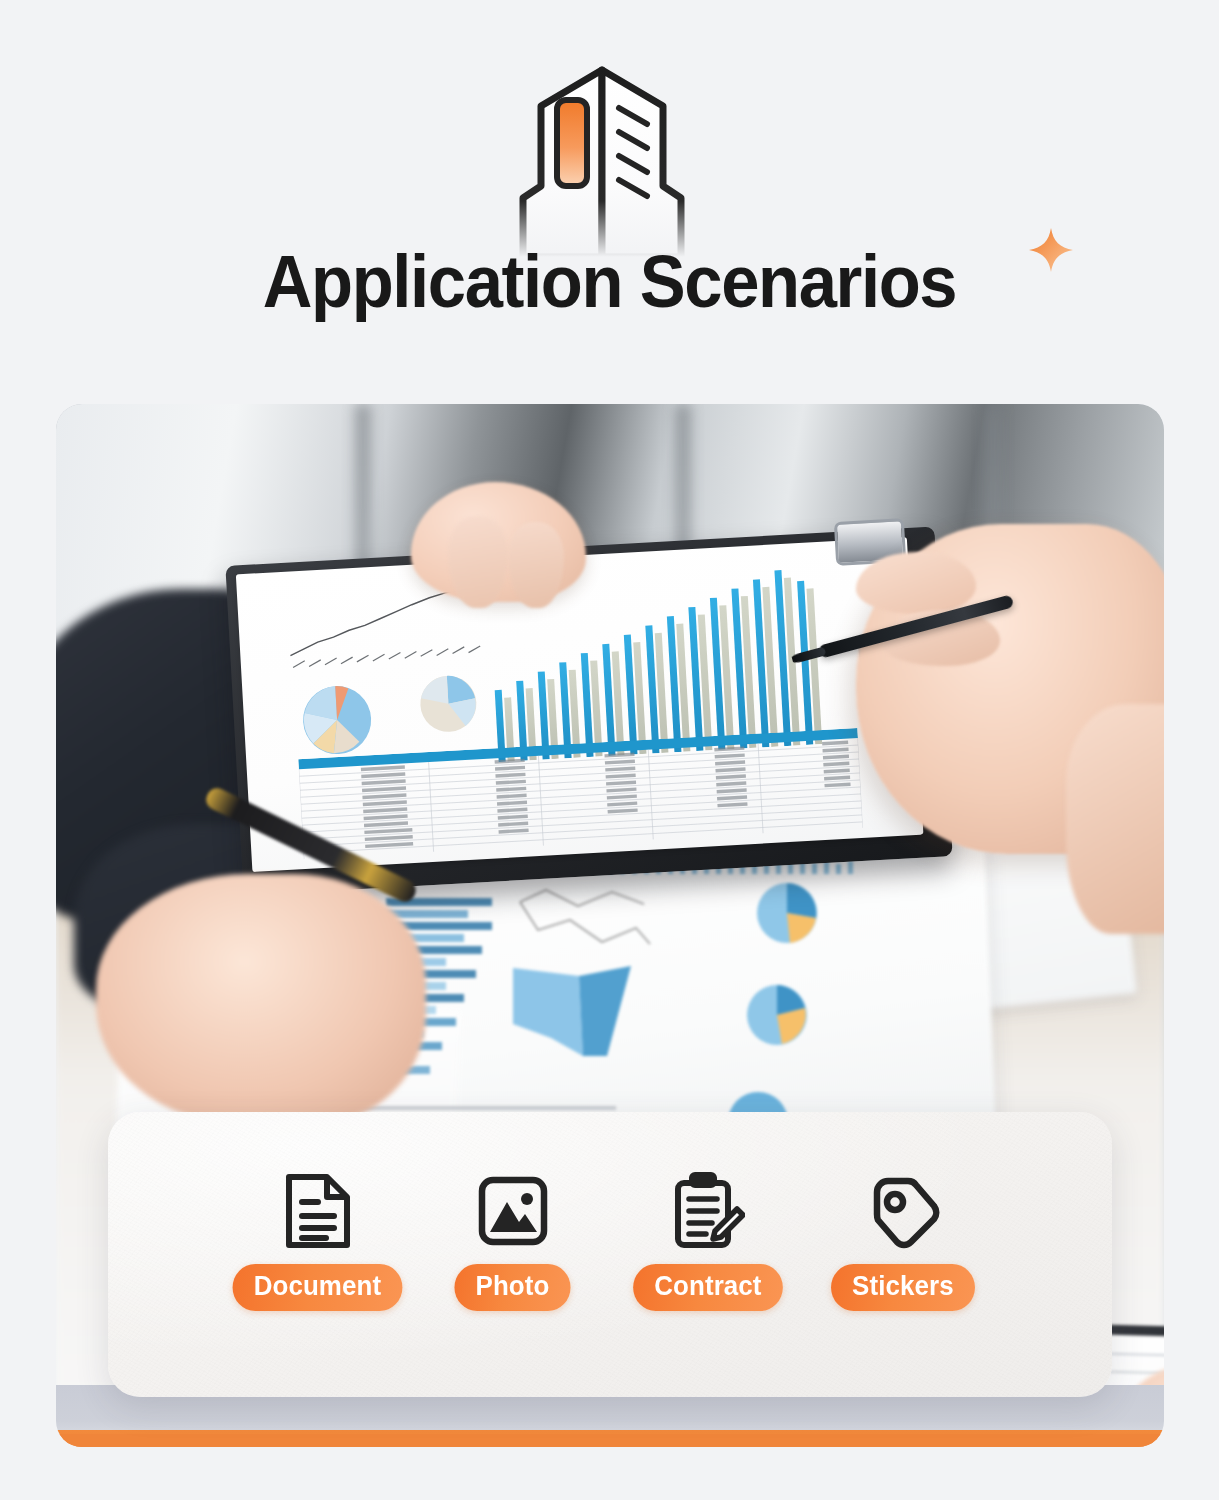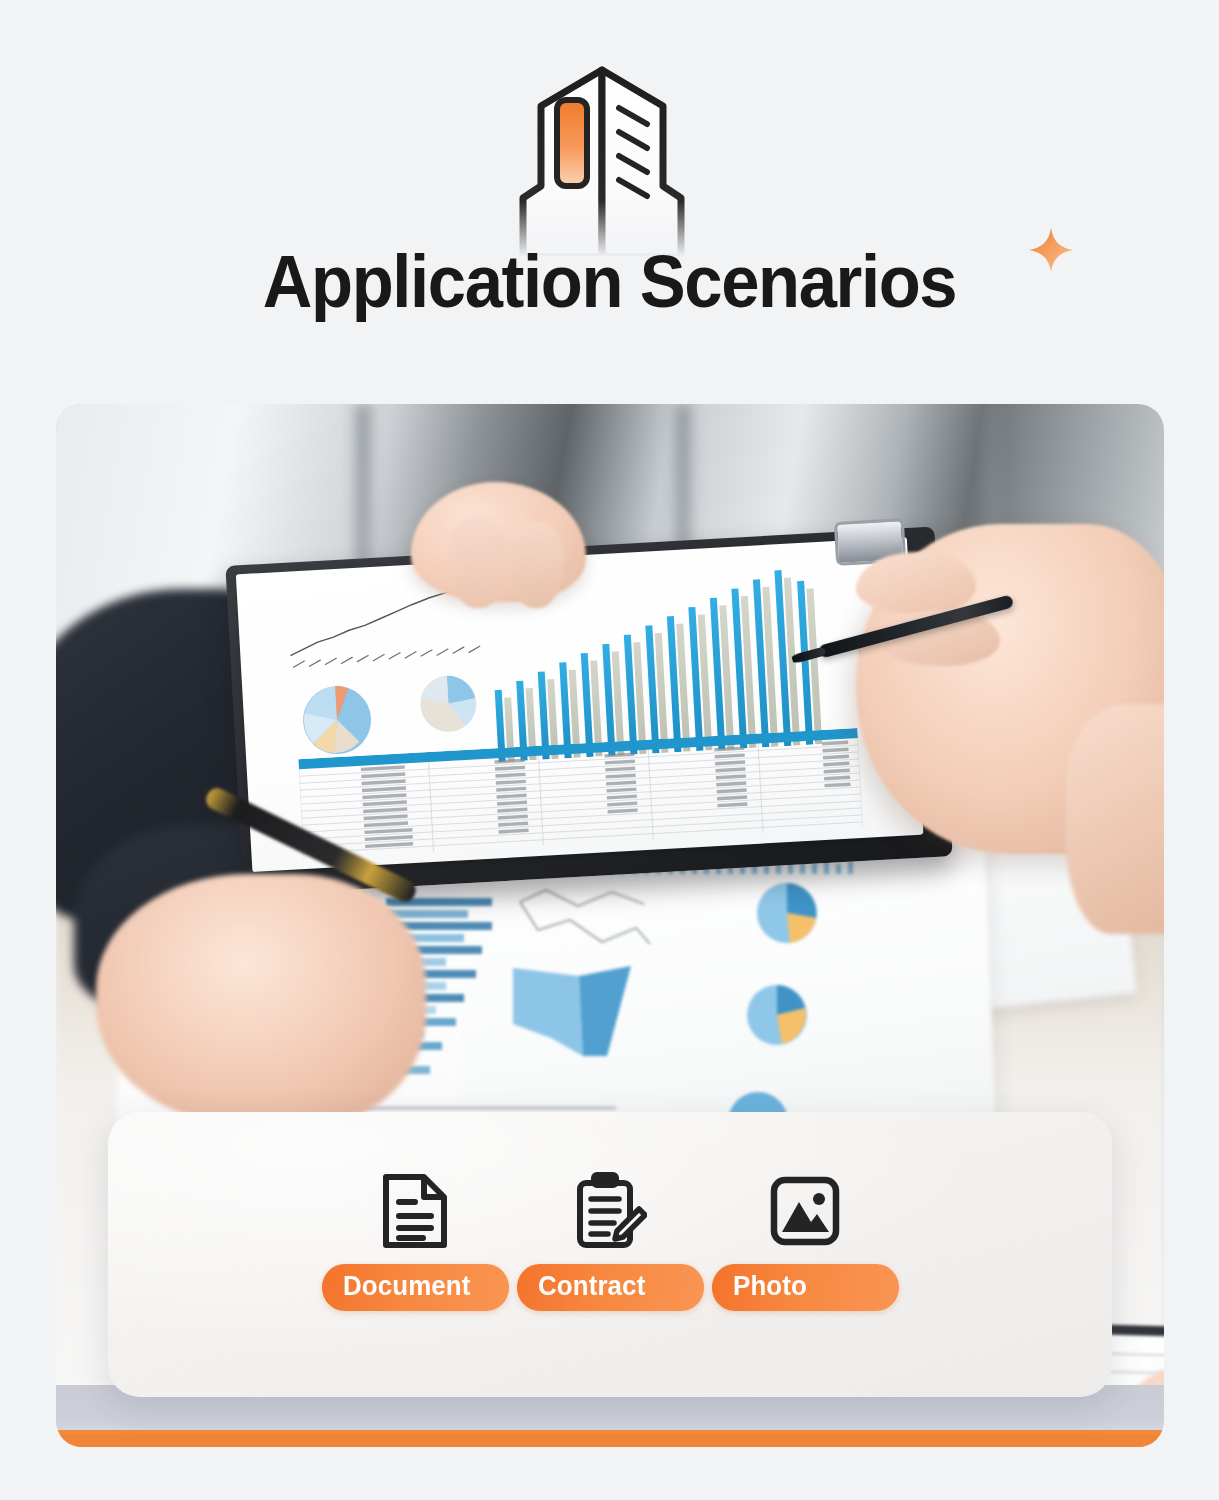--- a/index.html
+++ b/index.html
@@ -336,20 +336,21 @@
     left: 0; right: 0; top: 60px;
     display: flex;
     justify-content: center;
     align-items: flex-start;
     gap: 0px;
   }
   .cat-item {
     width: 195px;
     display: flex;
     flex-direction: column;
+    align-items: center;
   }
   .cat-icon { height: 78px; display: flex; align-items: center; justify-content: center; }
   .cat-badge {
     margin-top: 14px;
     padding: 9px 22px 11px;
     border-radius: 999px;
     background: linear-gradient(100deg,#f4732c 0%, #f7883f 45%, #fa9553 100%);
     color: #ffffff;
     font-size: 27px;
     font-weight: bold;
@@ -770,43 +771,54 @@
             <line x1="19" y1="66" x2="43" y2="66"></line>
           </g>
         </svg>
       </div>
       <div class="cat-badge">Document</div>
     </div>
 
     <div class="cat-item">
       <div class="cat-icon">
         <svg width="74" height="78" viewBox="0 0 74 78">
+          <rect x="6" y="8" width="62" height="62" rx="11" fill="none" stroke="#242424" stroke-width="6.5"></rect>
+          <circle cx="51" cy="27" r="6" fill="#242424"></circle>
+          <path d="M14 60 L31 30 L43 50 L49 42 L61 60 Z" fill="#242424"></path>
+        </svg>
+      </div>
+      <div class="cat-badge">Photo</div>
+    </div>
+
+    <div class="cat-item">
+      <div class="cat-icon">
+        <svg width="74" height="78" viewBox="0 0 74 78">
           <rect x="7" y="11" width="50" height="62" rx="6" fill="none" stroke="#242424" stroke-width="6"></rect>
           <path d="M21 11 V7 H43 V11" fill="none" stroke="#242424" stroke-width="6" stroke-linejoin="round"></path>
           <rect x="21" y="3" width="22" height="10" rx="3" fill="none" stroke="#242424" stroke-width="6"></rect>
           <path d="M29 3 L32 -1 L35 3" fill="none" stroke="#242424" stroke-width="5" stroke-linejoin="round"></path>
           <g stroke="#242424" stroke-width="5.5" stroke-linecap="round">
             <line x1="18" y1="27" x2="46" y2="27"></line>
             <line x1="18" y1="39" x2="46" y2="39"></line>
             <line x1="18" y1="51" x2="41" y2="51"></line>
             <line x1="18" y1="62" x2="35" y2="62"></line>
           </g>
           <path d="M66 37 L72 43 L50 65 L42 67 L44 59 Z" fill="#ffffff" stroke="#242424" stroke-width="5.5" stroke-linejoin="round"></path>
         </svg>
       </div>
       <div class="cat-badge">Contract</div>
     </div>
 
+
     <div class="cat-item">
       <div class="cat-icon">
-        <svg width="74" height="78" viewBox="0 0 74 78">
-          <rect x="6" y="8" width="62" height="62" rx="11" fill="none" stroke="#242424" stroke-width="6.5"></rect>
-          <circle cx="51" cy="27" r="6" fill="#242424"></circle>
-          <path d="M14 60 L31 30 L43 50 L49 42 L61 60 Z" fill="#242424"></path>
+        <svg width="78" height="78" viewBox="0 0 78 78">
+          <path d="M13 20 C13 14 18 9 24 9 L44 9 C47 9 50 10 52 13 L70 34
+                   C73 38 73 43 70 47 L47 70 C43 74 37 74 33 70 L14 48
+                   C13 46 13 44 13 42 Z" fill="none" stroke="#242424" stroke-width="6.5" stroke-linejoin="round"></path>
+          <circle cx="31" cy="30" r="8" fill="none" stroke="#242424" stroke-width="6.5"></circle>
         </svg>
       </div>
-      <div class="cat-badge">Photo</div>
-    </div>
-
-
+      <div class="cat-badge">Stickers</div>
+    </div>
 
   </div>
 </div>
 
 </body></html>

